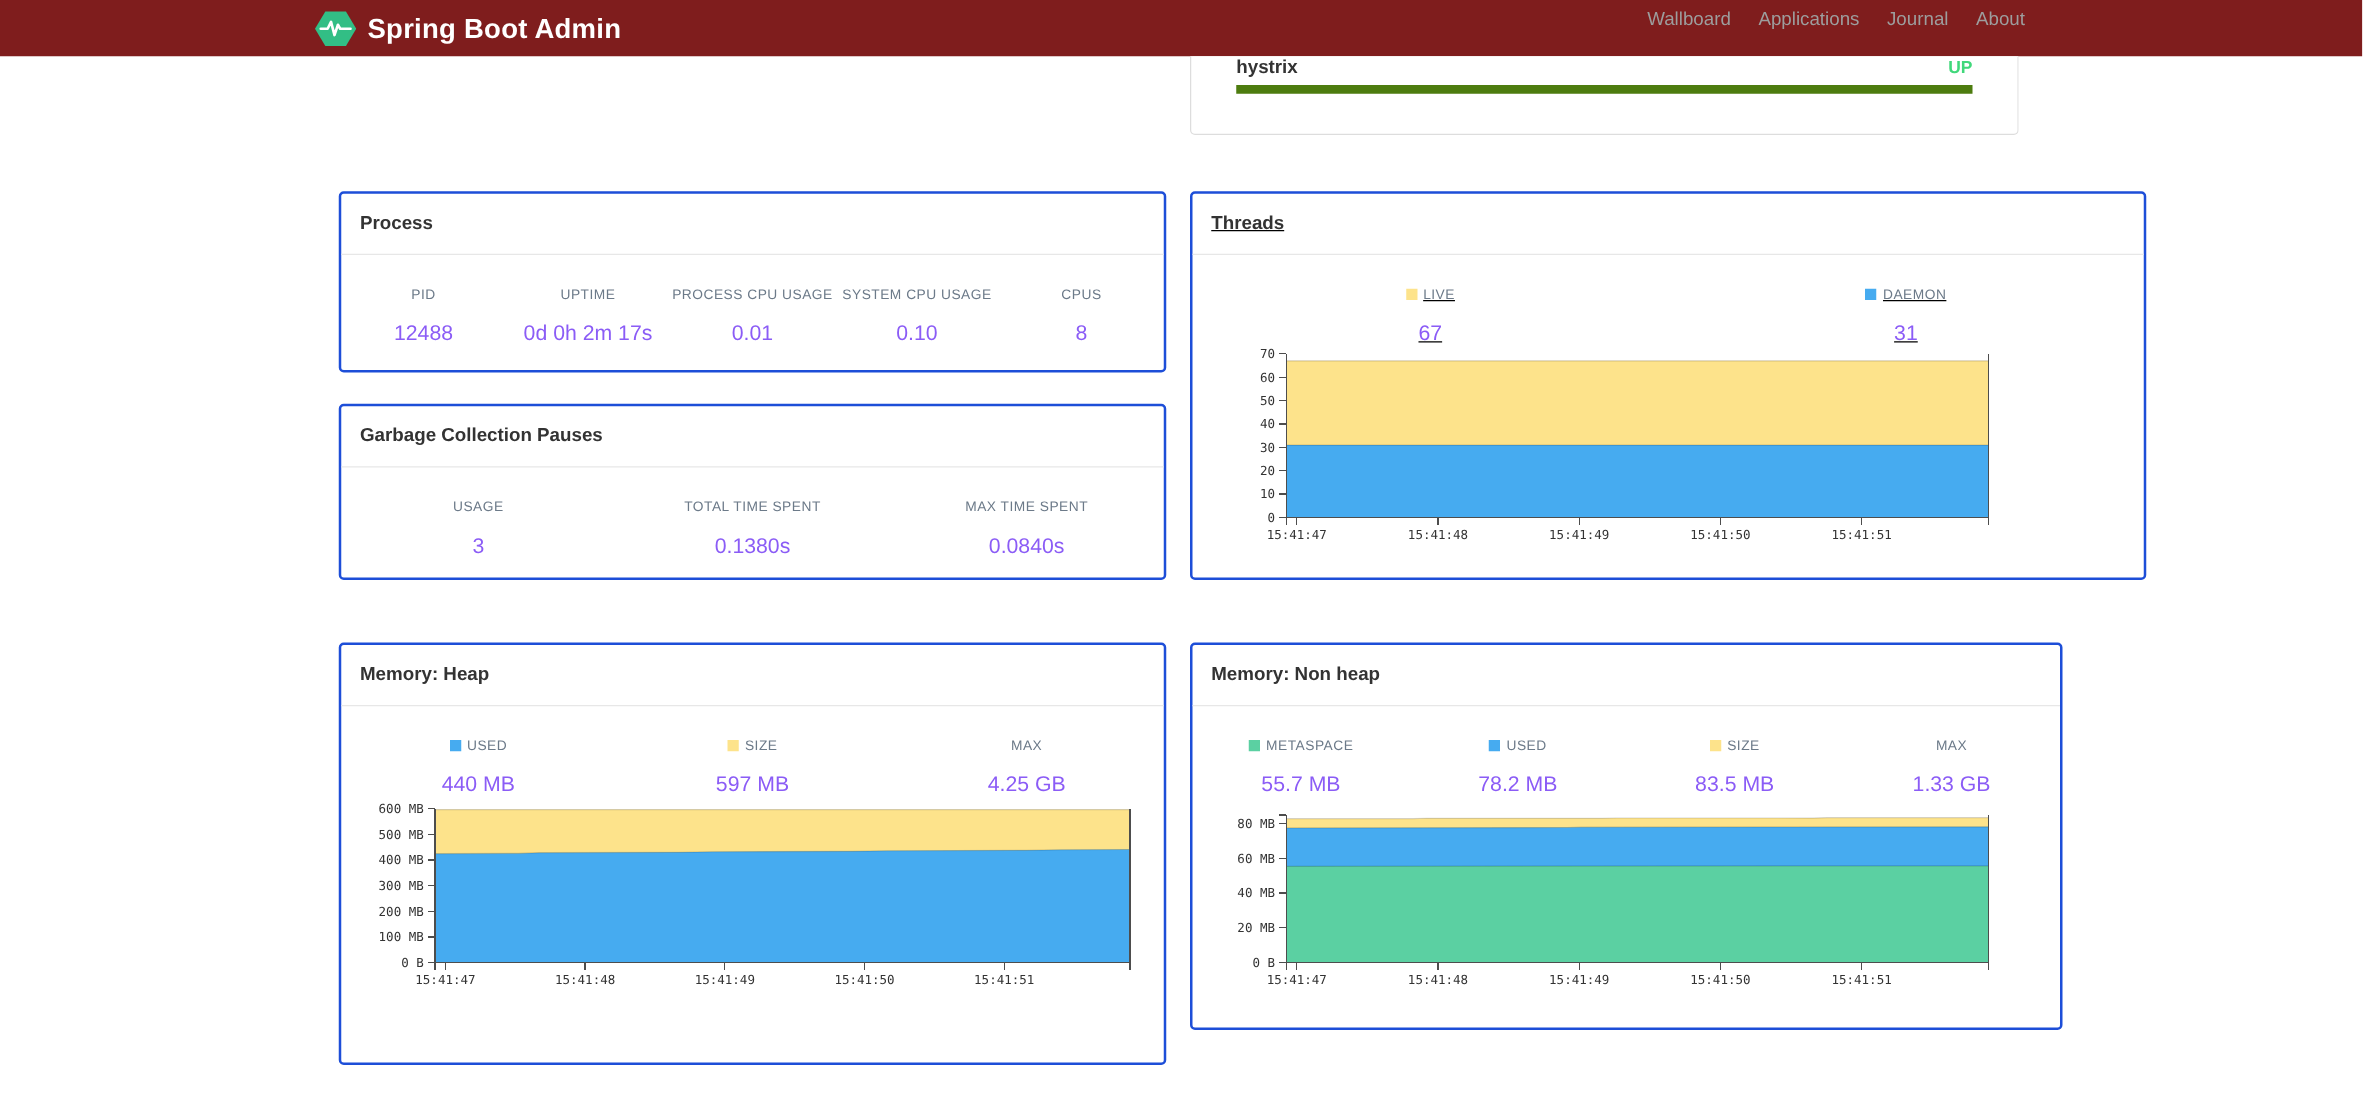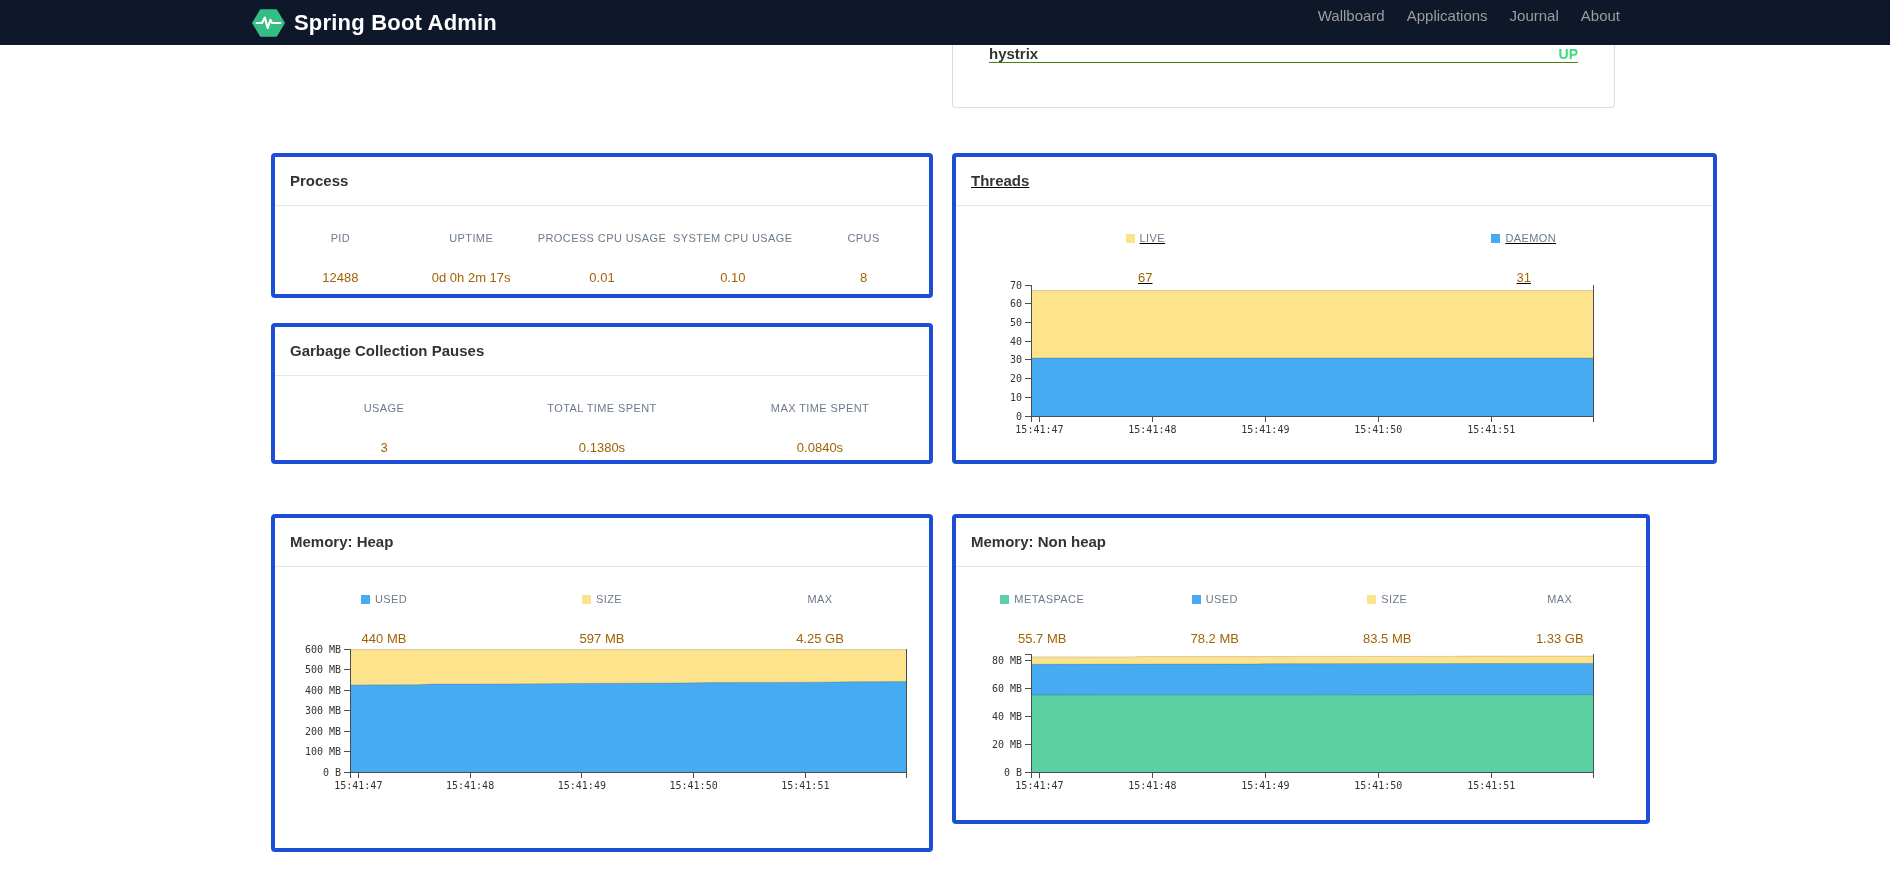--- a/index.html
+++ b/index.html
@@ -12,54 +12,54 @@
   
   #navbar { position:absolute; top:0; left:0; width:100%; height:45px; background:#222; }
   .brand { position:absolute; left:252px; top:0; height:45px; display:flex; align-items:center; gap:9px; cursor:pointer; }
   .brand-text { color:#fff; font-size:22px; font-weight:bold; letter-spacing:0.2px; }
   .nav-items { position:absolute; right:259px; top:0; height:32px; display:flex; align-items:center; list-style:none; }
   .nav-items a { color:#9d9d9d; font-size:15px; padding:0 11px; text-decoration:none; cursor:pointer; }
 
   
   #status-card { position:absolute; left:952px; top:45px; width:663px; height:63px;
     background:#fff; border:1px solid #ddd; border-top:none; border-radius:0 0 4px 4px; }
-  .status-row { display:flex; justify-content:space-between; align-items:flex-end;
-    height:18px; margin:0 36px; border-bottom:1px solid #4d7c0f; }
+  .status-row { display:flex; justify-content:space-between; align-items:flex-start;
+    height:30px; margin:0 36px; border-bottom:7px solid #4d7c0f; }
   .app-name { font-size:15px; font-weight:bold; color:#333; }
   .status-up { font-size:14px; font-weight:bold; }
 
   
-  .panel { position:absolute; background:#fff; border:4px solid #1d4ed8; border-radius:4px; }
+  .panel { position:absolute; background:#fff; border:2px solid #1d4ed8; border-radius:4px; }
   #panel-process { left:271px; top:153px; width:662px; height:145px; }
   #panel-gc      { left:271px; top:323px; width:662px; height:141px; }
   #panel-threads { left:952px; top:153px; width:765px; height:311px;text-decoration:underline; }
   #panel-heap    { left:271px; top:514px; width:662px; height:338px; }
   #panel-nonheap { left:952px; top:514px; width:698px; height:310px; }
 
   .panel-heading { height:49px; line-height:48px; padding:0 15px;
     border-bottom:1px solid #e7e7e7; font-size:15px; font-weight:bold; color:#333; }
 
   .stats { display:flex; margin-top:26px; }
   .stat-cell { flex:1; text-align:center; }
   .stat-label { font-size:11px; color:#6c7a89; letter-spacing:0.4px; white-space:nowrap; }
   .swatch { display:inline-block; width:9px; height:9px; margin-right:5px; vertical-align:-1px; }
-  .stat-value { font-size:13px; color:#a16207; margin-top:26px; }
+  .stat-value { font-size:17px; color:#8b5cf6; margin-top:15px; }
 
   .chart { position:absolute; left:0; }
   #chart-threads { top:118px; }
   #chart-heap    { top:121px; }
   #chart-nonheap { top:126px; }
   .chart text { font-family:"DejaVu Sans Mono", monospace; font-size:10px; fill:#333; }
 </style>
 </head>
 <body>
 
 <div class="page">
 
-  <nav id="navbar" style="background: #0f172a;">
+  <nav id="navbar" style="background: #7f1d1d;">
     <div class="brand">
       <span style="display:flex;">
         <svg width="33" height="30" viewBox="0 0 36 32">
           <polygon id="logo-hex" points="9,1 27,1 36,16 27,31 9,31 0,16" fill="#32BE85"></polygon>
           <polyline points="5,16 11,16 14,10 17,21.5 20,12.5 22,16 31,16" stroke="#fff" stroke-width="2.3" fill="none" stroke-linecap="round" stroke-linejoin="round"></polyline>
         </svg>
       </span>
       <span class="brand-text">Spring Boot Admin</span>
     </div>
     <ul class="nav-items">

